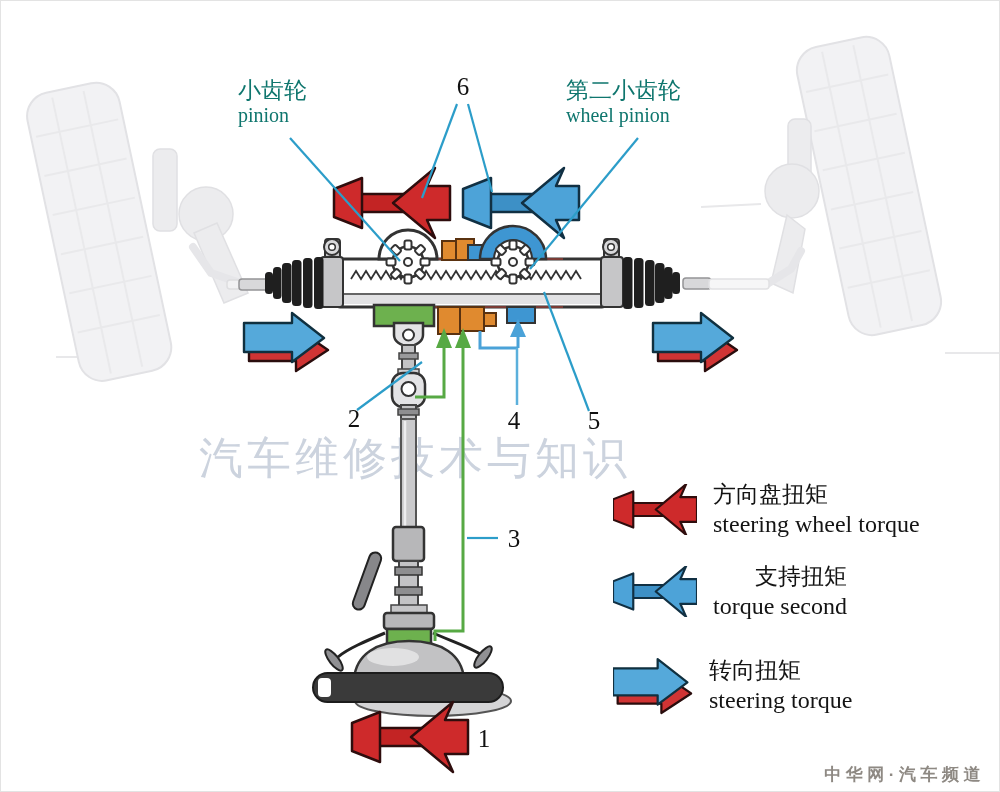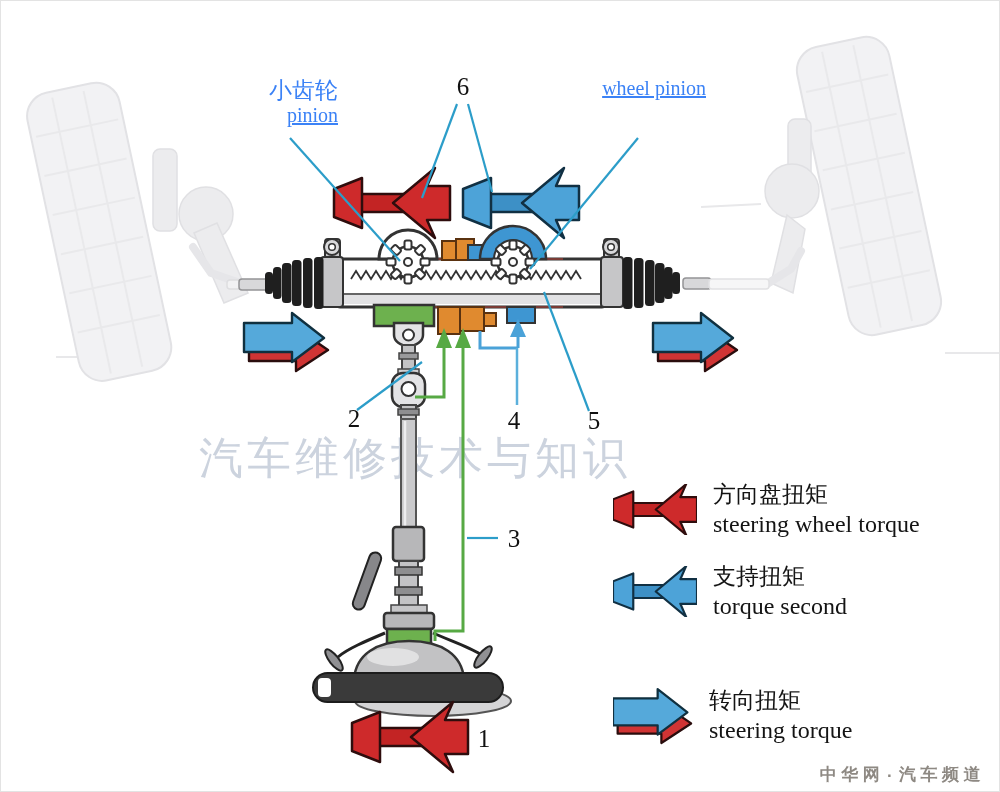--- a/index.html
+++ b/index.html
@@ -1,28 +1,28 @@
 <!DOCTYPE html>
 <html><head>
 <meta charset="utf-8">
 <style>
   html,body{margin:0;padding:0;background:#fff;}
   .canvas{position:relative;width:1000px;height:792px;background:#fff;overflow:hidden;
           font-family:"Liberation Serif","DejaVu Serif",serif;border:1px solid #e3e3e3;box-sizing:border-box;}
   .wm-center{position:absolute;left:198px;top:428px;z-index:0;font-size:44px;letter-spacing:4px;
              color:#ccd3de;white-space:nowrap;font-weight:400;}
   svg.diagram{position:absolute;left:0;top:0;z-index:1;}
-  .lbl{position:absolute;z-index:2;color:#3b82f6;text-align:right;line-height:1.18;}
+  .lbl{position:absolute;z-index:2;color:#0f766e;text-align:left;line-height:1.18;}
   .lbl .zh{font-size:23px;}
-  .lbl .en{font-size:20px;text-decoration:underline;}
+  .lbl .en{font-size:20px;}
   .num{position:absolute;z-index:2;font-size:25px;color:#111;transform:translateX(-50%);}
   .legend-item{position:absolute;left:612px;z-index:2;display:flex;align-items:center;gap:16px;}
   .legend-text .zh{font-size:23px;color:#141414;line-height:1.2;}
   .legend-text .en{font-size:24px;color:#141414;line-height:1.25;}
-  .wm-src{position:absolute;right:14px;top:762px;z-index:2;font-family:Liberation Mono, monospace;
+  .wm-src{position:absolute;right:14px;top:762px;z-index:2;font-family:Liberation Sans, sans-serif;
           font-size:17px;letter-spacing:4.5px;color:#8e8983;font-weight:bold;text-align:center;}
 </style>
 </head>
 <body>
 
 <div class="canvas">
 
   <div class="wm-center">汽车维修技术与知识</div>
 
   <svg class="diagram" width="1000" height="792" viewBox="0 0 1000 792">
@@ -245,20 +245,21 @@
       <line x1="356" y1="409" x2="421" y2="361"></line>
       <line x1="466" y1="537" x2="497" y2="537"></line>
     </g>
   </svg>
 
   <div class="lbl" style="left:237px;top:76px;width:100px;">
     <div class="zh">小齿轮</div>
     <div class="en">pinion</div>
   </div>
   <div class="lbl" style="left:565px;top:76px;width:140px;">
+    <div class="zh">第二小齿轮</div>
     <div class="en">wheel pinion</div>
   </div>
 
   <div class="num" style="left:462px;top:72px;">6</div>
   <div class="num" style="left:353px;top:404px;">2</div>
   <div class="num" style="left:513px;top:406px;">4</div>
   <div class="num" style="left:593px;top:406px;">5</div>
   <div class="num" style="left:513px;top:524px;">3</div>
   <div class="num" style="left:483px;top:724px;">1</div>
 
@@ -269,35 +270,35 @@
         <polygon points="0,21 28,10 28,60 0,49" fill="#ce2a2b"></polygon>
         <polygon points="101,0 59,35 101,70 93,52 116,52 116,18 93,18" fill="#ce2a2b"></polygon>
       </g>
     </svg>
     <div class="legend-text">
       <div class="zh">方向盘扭矩</div>
       <div class="en">steering wheel torque</div>
     </div>
   </div>
 
-  <div class="legend-item" style="top:562px;">
+  <div class="legend-item" style="top:562px;text-align:right;">
     <svg width="84" height="51" viewBox="0 0 116 70">
       <g stroke="#113043" stroke-width="3" stroke-linejoin="round">
         <rect x="26" y="26" width="58" height="18" fill="#3d90c6"></rect>
         <polygon points="0,21 28,10 28,60 0,49" fill="#4da3d8"></polygon>
         <polygon points="101,0 59,35 101,70 93,52 116,52 116,18 93,18" fill="#4da3d8"></polygon>
       </g>
     </svg>
     <div class="legend-text">
       <div class="zh">支持扭矩</div>
       <div class="en">torque second</div>
     </div>
   </div>
 
-  <div class="legend-item" style="top:686px;">
+  <div class="legend-item" style="top:656px;">
     <svg width="80" height="58" viewBox="0 0 86 62">
       <polygon points="5,27 52,27 52,17 84,39 52,60 52,50 5,50" fill="#d03434" stroke="#2a0d0d" stroke-width="2.4" stroke-linejoin="round"></polygon>
       <polygon points="0,12 48,12 48,2 80,27 48,51 48,41 0,41" fill="#55a9da" stroke="#10303f" stroke-width="2.4" stroke-linejoin="round"></polygon>
     </svg>
     <div class="legend-text">
       <div class="zh">转向扭矩</div>
       <div class="en">steering torque</div>
     </div>
   </div>
 

